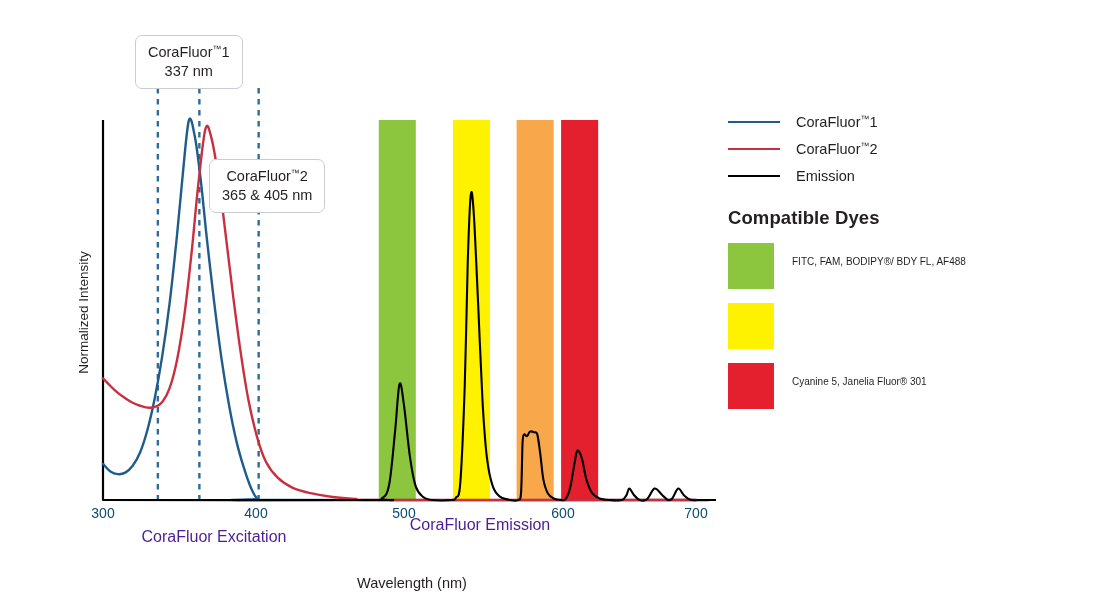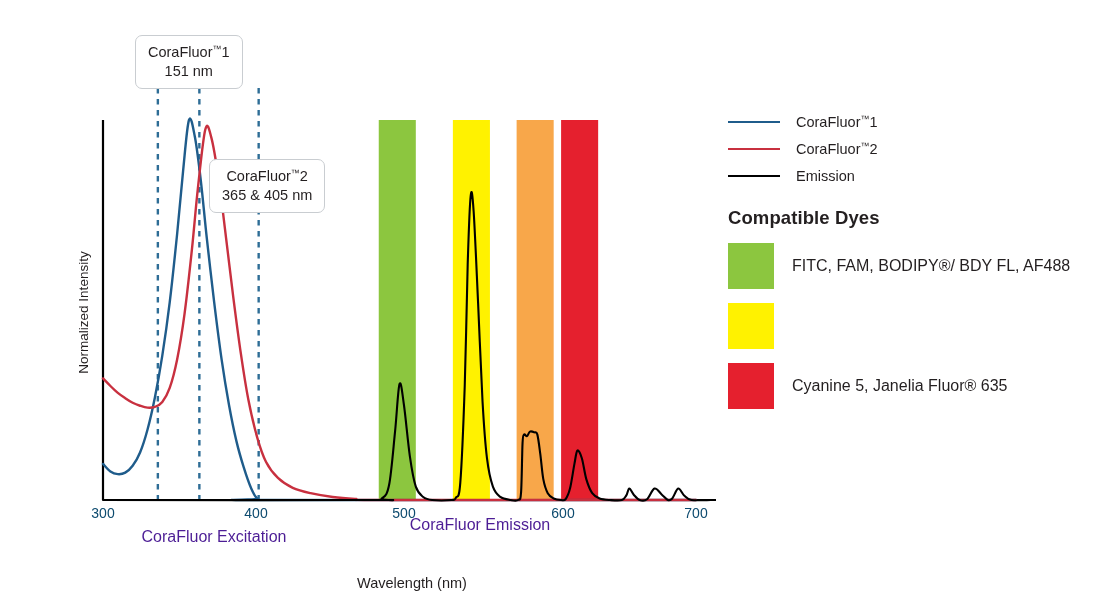--- a/index.html
+++ b/index.html
@@ -133,21 +133,21 @@
     align-items: flex-start;
     margin-top: 14px;
   }
   .dye-swatch {
     width: 46px;
     height: 46px;
     flex: 0 0 auto;
     margin-right: 18px;
   }
   .dye-text {
-    font-size: 16px;
+    font-size: 10px;
     line-height: 1.38;
     color: #231f20;
     padding-top: 12px;
     white-space: pre-line;
   }
   .dye-row.two-line .dye-text { padding-top: 4px; }
 </style>
 </head>
 <body>
 
@@ -172,21 +172,21 @@
         </g>
       <g id="curves-layer">
           <path d="M 103.00 463.90 C 104.24 465.17, 107.94 469.79, 110.41 471.50 C 112.88 473.21, 115.35 473.97, 117.83 474.16 C 120.30 474.35, 122.77 474.03, 125.24 472.64 C 127.71 471.25, 130.18 469.16, 132.65 465.80 C 135.12 462.44, 137.59 458.52, 140.06 452.50 C 142.53 446.48, 145.00 438.88, 147.47 429.70 C 149.95 420.52, 152.42 409.75, 154.89 397.40 C 157.36 385.05, 159.83 371.43, 162.30 355.60 C 164.77 339.77, 167.24 322.67, 169.71 302.40 C 172.18 282.13, 174.90 255.85, 177.13 234.00 C 179.35 212.15, 181.08 190.30, 183.06 171.30 C 185.03 152.30, 187.01 125.70, 188.99 120.00 C 190.96 114.30, 192.94 126.97, 194.91 137.10 C 196.89 147.23, 198.87 164.02, 200.84 180.80 C 202.82 197.58, 204.55 217.53, 206.77 237.80 C 209.00 258.07, 211.72 282.13, 214.19 302.40 C 216.66 322.67, 219.13 342.30, 221.60 359.40 C 224.07 376.50, 226.54 391.38, 229.01 405.00 C 231.48 418.62, 233.95 430.65, 236.42 441.10 C 238.90 451.55, 241.37 459.78, 243.84 467.70 C 246.31 475.62, 249.03 483.47, 251.25 488.60 C 253.47 493.73, 254.71 496.58, 257.18 498.48 C 259.65 500.38, 192.94 499.75, 266.07 500.00 C 339.21 500.25, 624.35 500.00, 696.00 500.00" fill="none" stroke="#1F5C8B" stroke-width="2.4" stroke-linejoin="round" stroke-linecap="round"></path>
           <path d="M 103.00 378.40 C 104.24 379.67, 107.94 383.59, 110.41 386.00 C 112.88 388.41, 115.35 390.81, 117.83 392.84 C 120.30 394.87, 122.77 396.51, 125.24 398.16 C 127.71 399.81, 130.18 401.45, 132.65 402.72 C 135.12 403.99, 137.59 404.94, 140.06 405.76 C 142.53 406.58, 145.00 407.47, 147.47 407.66 C 149.95 407.85, 152.42 407.85, 154.89 406.90 C 157.36 405.95, 159.83 405.13, 162.30 401.96 C 164.77 398.79, 167.24 394.99, 169.71 387.90 C 172.18 380.81, 174.65 371.75, 177.13 359.40 C 179.60 347.05, 182.07 332.17, 184.54 313.80 C 187.01 295.43, 189.73 270.10, 191.95 249.20 C 194.17 228.30, 195.66 208.35, 197.88 188.40 C 200.10 168.45, 203.07 138.05, 205.29 129.50 C 207.52 120.95, 209.00 128.87, 211.22 137.10 C 213.45 145.33, 216.16 162.12, 218.63 178.90 C 221.11 195.68, 223.58 217.85, 226.05 237.80 C 228.52 257.75, 230.99 279.28, 233.46 298.60 C 235.93 317.92, 238.40 336.92, 240.87 353.70 C 243.34 370.48, 245.57 385.37, 248.28 399.30 C 251.00 413.23, 254.22 426.85, 257.18 437.30 C 260.14 447.75, 262.62 455.22, 266.07 462.00 C 269.53 468.78, 273.49 473.65, 277.94 477.96 C 282.38 482.27, 287.32 485.31, 292.76 487.84 C 298.20 490.37, 303.88 491.64, 310.55 493.16 C 317.22 494.68, 325.38 496.01, 332.79 496.96 C 340.20 497.91, 346.38 498.35, 355.02 498.86 C 363.67 499.37, 327.85 499.81, 384.68 500.00 C 441.50 500.19, 644.11 500.00, 696.00 500.00" fill="none" stroke="#C8303F" stroke-width="2.4" stroke-linejoin="round" stroke-linecap="round"></path>
           <path d="M 103.00 500.00 C 147.47 500.00, 323.40 500.25, 369.85 500.00 C 416.30 499.75, 378.50 501.01, 381.71 498.48 C 384.92 495.95, 386.90 495.95, 389.12 484.80 C 391.35 473.65, 393.32 448.38, 395.05 431.60 C 396.78 414.82, 398.02 388.53, 399.50 384.10 C 400.98 379.67, 402.22 392.97, 403.95 405.00 C 405.68 417.03, 407.90 442.68, 409.88 456.30 C 411.85 469.92, 413.58 479.92, 415.81 486.70 C 418.03 493.48, 420.50 494.74, 423.22 496.96 C 425.94 499.18, 427.42 499.49, 432.12 500.00 C 436.81 500.51, 447.43 500.38, 451.39 500.00 C 455.34 499.62, 454.35 500.57, 455.83 497.72 C 457.32 494.87, 458.80 501.52, 460.28 482.90 C 461.76 464.28, 463.49 422.42, 464.73 386.00 C 465.97 349.58, 466.71 296.07, 467.69 264.40 C 468.68 232.73, 469.67 204.87, 470.66 196.00 C 471.65 187.13, 472.39 193.47, 473.63 211.20 C 474.86 228.93, 476.59 270.73, 478.07 302.40 C 479.56 334.07, 481.04 375.23, 482.52 401.20 C 484.00 427.17, 485.24 443.95, 486.97 458.20 C 488.70 472.45, 490.67 480.24, 492.90 486.70 C 495.12 493.16, 497.35 494.74, 500.31 496.96 C 503.27 499.18, 507.72 499.49, 510.69 500.00 C 513.65 500.51, 516.37 501.27, 518.10 500.00 C 519.83 498.73, 520.32 501.90, 521.07 492.40 C 521.81 482.90, 522.05 452.63, 522.55 443.00 C 523.04 433.37, 523.29 435.78, 524.03 434.64 C 524.77 433.50, 526.01 436.67, 527.00 436.16 C 527.98 435.65, 528.72 432.23, 529.96 431.60 C 531.20 430.97, 533.17 431.85, 534.41 432.36 C 535.64 432.87, 536.38 430.97, 537.37 434.64 C 538.36 438.31, 539.35 446.99, 540.34 454.40 C 541.33 461.81, 542.07 472.64, 543.30 479.10 C 544.54 485.56, 546.02 489.93, 547.75 493.16 C 549.48 496.39, 551.46 497.34, 553.68 498.48 C 555.90 499.62, 559.12 499.87, 561.09 500.00 C 563.07 500.13, 564.06 501.14, 565.54 499.24 C 567.02 497.34, 568.50 494.49, 569.99 488.60 C 571.47 482.71, 573.20 470.23, 574.43 463.90 C 575.67 457.57, 576.16 451.55, 577.40 450.60 C 578.64 449.65, 580.37 453.45, 581.85 458.20 C 583.33 462.95, 584.57 473.27, 586.29 479.10 C 588.02 484.93, 590.00 489.93, 592.22 493.16 C 594.45 496.39, 596.67 497.34, 599.64 498.48 C 602.60 499.62, 606.31 499.75, 610.01 500.00 C 613.72 500.25, 619.16 500.76, 621.88 500.00 C 624.59 499.24, 625.09 497.34, 626.32 495.44 C 627.56 493.54, 628.05 488.73, 629.29 488.60 C 630.52 488.47, 632.01 492.78, 633.74 494.68 C 635.46 496.58, 637.44 499.24, 639.66 500.00 C 641.89 500.76, 644.61 501.14, 647.08 499.24 C 649.55 497.34, 652.02 489.36, 654.49 488.60 C 656.96 487.84, 659.68 492.78, 661.90 494.68 C 664.13 496.58, 666.10 499.37, 667.83 500.00 C 669.56 500.63, 670.55 500.38, 672.28 498.48 C 674.01 496.58, 676.23 489.11, 678.21 488.60 C 680.19 488.09, 681.92 493.54, 684.14 495.44 C 686.36 497.34, 687.11 499.24, 691.55 500.00 C 696.00 500.76, 707.61 500.00, 710.82 500.00" fill="none" stroke="#000000" stroke-width="2.1" stroke-linejoin="round" stroke-linecap="round"></path>
         </g>
     </svg>
 
     <div class="callout" id="callout-cf1">
       <span class="ln"><span>CoraFluor</span><sup class="tm">™</sup><span>1</span></span>
-      <span class="ln">151 nm</span>
+      <span class="ln">337 nm</span>
     </div>
 
     <div class="callout" id="callout-cf2">
       <span class="ln"><span>CoraFluor</span><sup class="tm">™</sup><span>2</span></span>
       <span class="ln">365 &amp; 405 nm</span>
     </div>
 
     <div class="tick-label" id="tick-300" style="left:103px; top:505px;">300</div>
     <div class="tick-label" id="tick-400" style="left:256px; top:505px;">400</div>
     <div class="tick-label" id="tick-500" style="left:404px; top:505px;">500</div>
@@ -224,17 +224,17 @@
       <span class="dye-text">FITC, FAM, BODIPY®/ BDY FL, AF488</span>
     </div>
 
     <div class="dye-row two-line">
       <span class="dye-swatch" id="dsw1" style="background: rgb(255, 242, 0);"></span>
     </div>
 
 
     <div class="dye-row">
       <span class="dye-swatch" id="dsw3" style="background: rgb(229, 32, 46);"></span>
-      <span class="dye-text">Cyanine 5, Janelia Fluor® 635</span>
+      <span class="dye-text">Cyanine 5, Janelia Fluor® 301</span>
     </div>
 
   </div>
 </div>
 
 </body></html>

